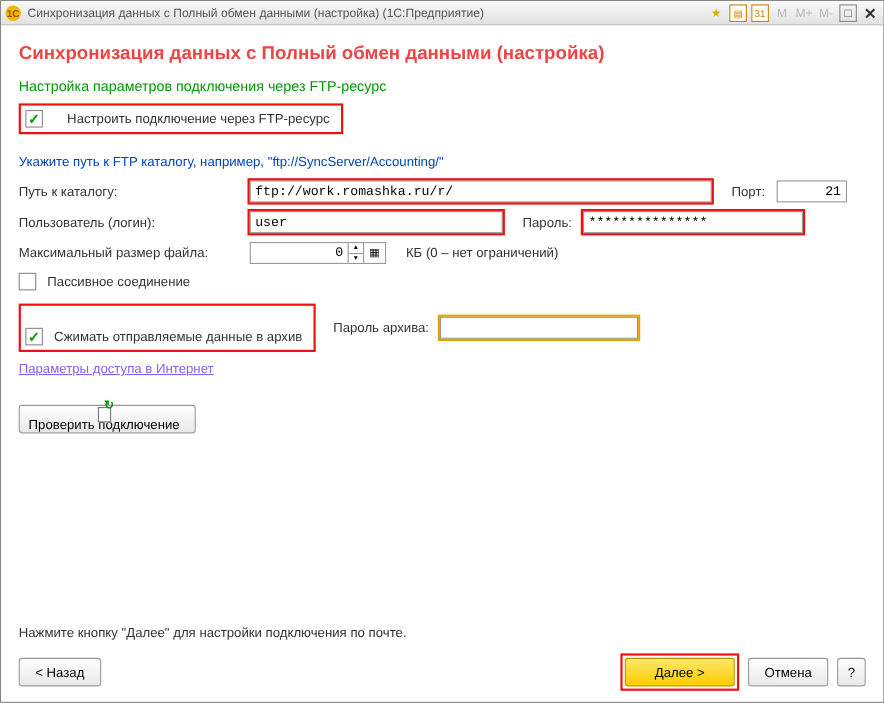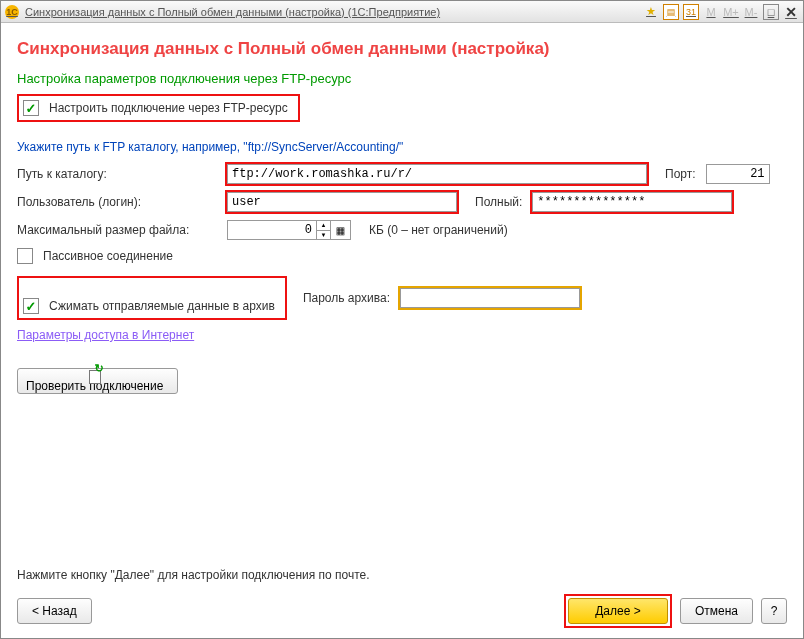--- a/index.html
+++ b/index.html
@@ -22,21 +22,20 @@
   }
   .titlebar {
     height: 22px;
     background: linear-gradient(#fafafa,#e2e2e2);
     border-bottom: 1px solid #bbb;
     display: flex;
     align-items: center;
     font-size: 11px;
     color: #555;
     padding: 0 4px;
-    text-decoration: underline;
   }
   .titlebar .app-icon {
     width: 14px; height: 14px;
     background: #f7b500;
     border-radius: 50%;
     margin-right: 6px;
     display:flex;align-items:center;justify-content:center;
     font-size:9px;font-weight:bold;color:#8a5b00;
   }
   .titlebar .title { flex: 1; }
@@ -166,39 +165,39 @@
       <span class="tb-sq">□</span>
       <span class="tb-close">✕</span>
     </div>
   </div>
 
   <div class="content">
     <h1>Синхронизация данных с Полный обмен данными (настройка)</h1>
     <div class="section-title">Настройка параметров подключения через FTP-ресурс</div>
 
     <div class="row">
-      <span class="red-hl" style="display:inline-flex;align-items:center;padding:4px 10px 4px 4px;">
+      <span class="red-hl" style="display:inline-flex;align-items:center;padding:4px 10px 4px 4px;gap:12px;">
         <span class="checkbox checked"></span>
         <span class="lbl">Настроить подключение через FTP-ресурс</span>
       </span>
     </div>
 
     <div class="hint">Укажите путь к FTP каталогу, например, "ftp://SyncServer/Accounting/"</div>
 
     <div class="row gap">
       <span class="lbl lbl-w">Путь к каталогу:</span>
       <input type="text" class="red-hl-tight" style="width: 420px;" value="ftp://work.romashka.ru/r/">
       <span class="lbl" style="margin-left:8px;">Порт:</span>
       <input type="text" style="width: 64px; text-align: right;" value="21">
     </div>
 
     <div class="row gap">
       <span class="lbl lbl-w">Пользователь (логин):</span>
       <input type="text" class="red-hl-tight" style="width: 230px;" value="user">
-      <span class="lbl" style="margin-left:8px;">Полный:</span>
+      <span class="lbl" style="margin-left:8px;">Пароль:</span>
       <input type="text" class="red-hl-tight" style="width: 200px;" value="***************">
     </div>
 
     <div class="row gap">
       <span class="lbl lbl-w">Максимальный размер файла:</span>
       <span class="numbox">
         <input type="text" value="0" style="">
         <span class="spinner">
             <div>▲</div>
             <div>▼</div>

